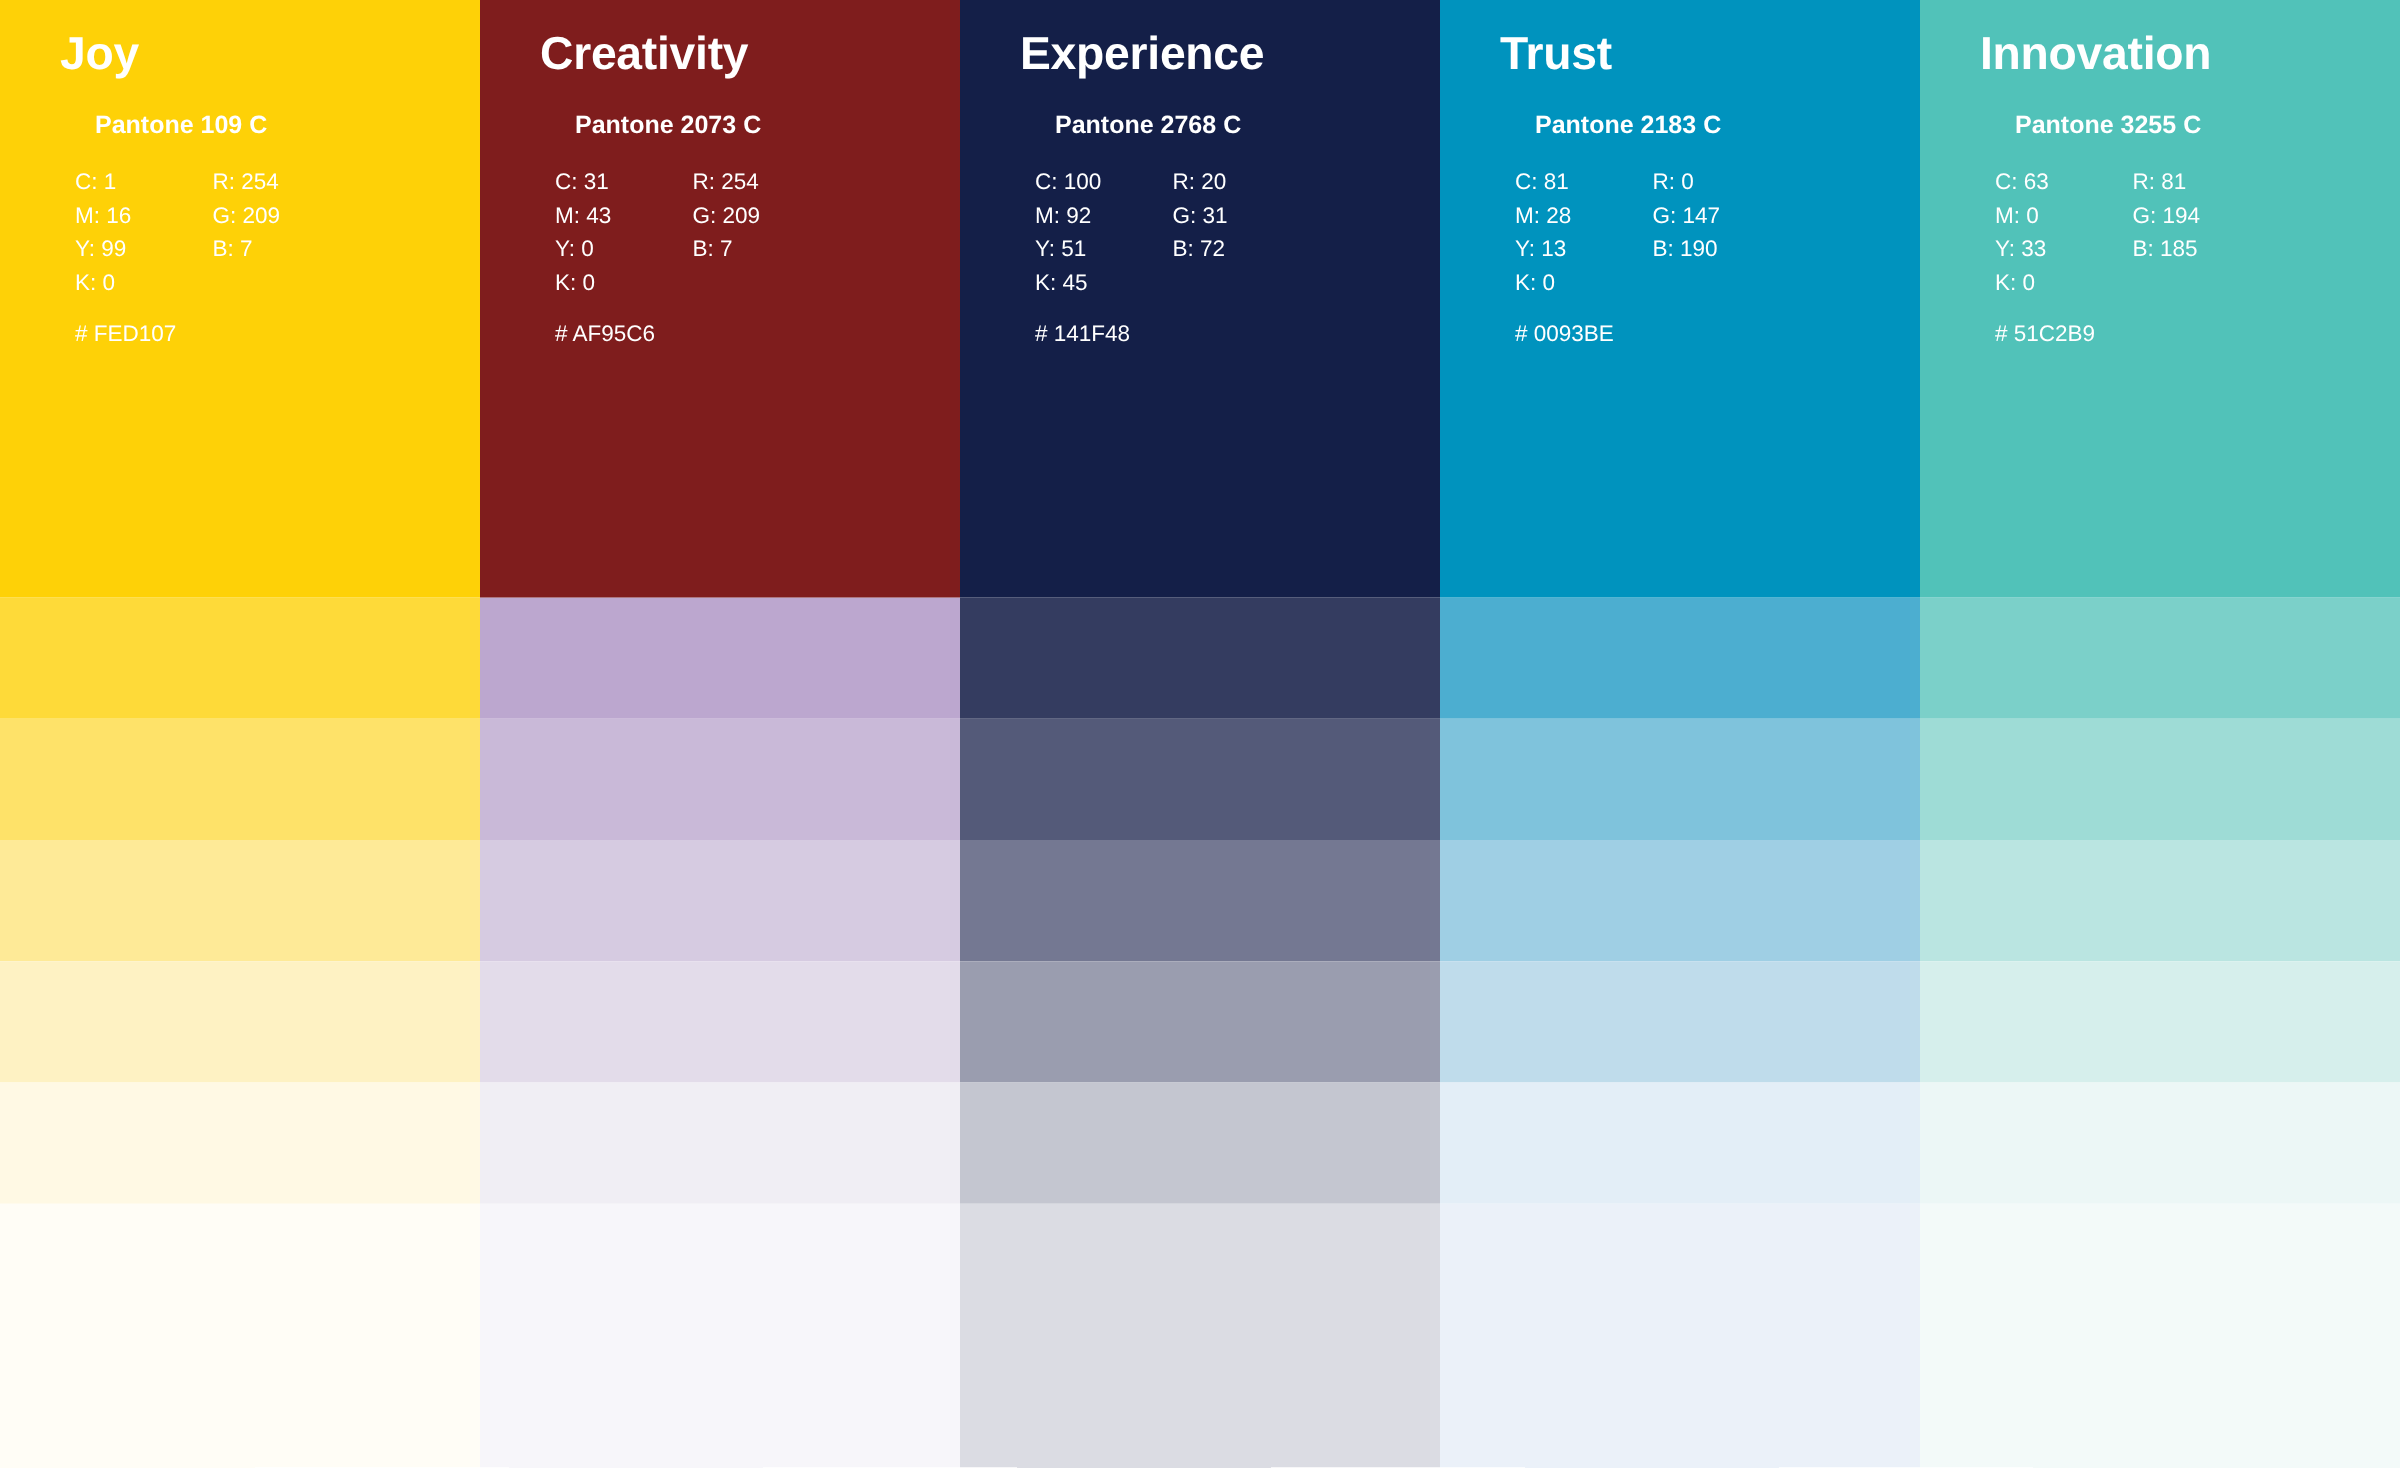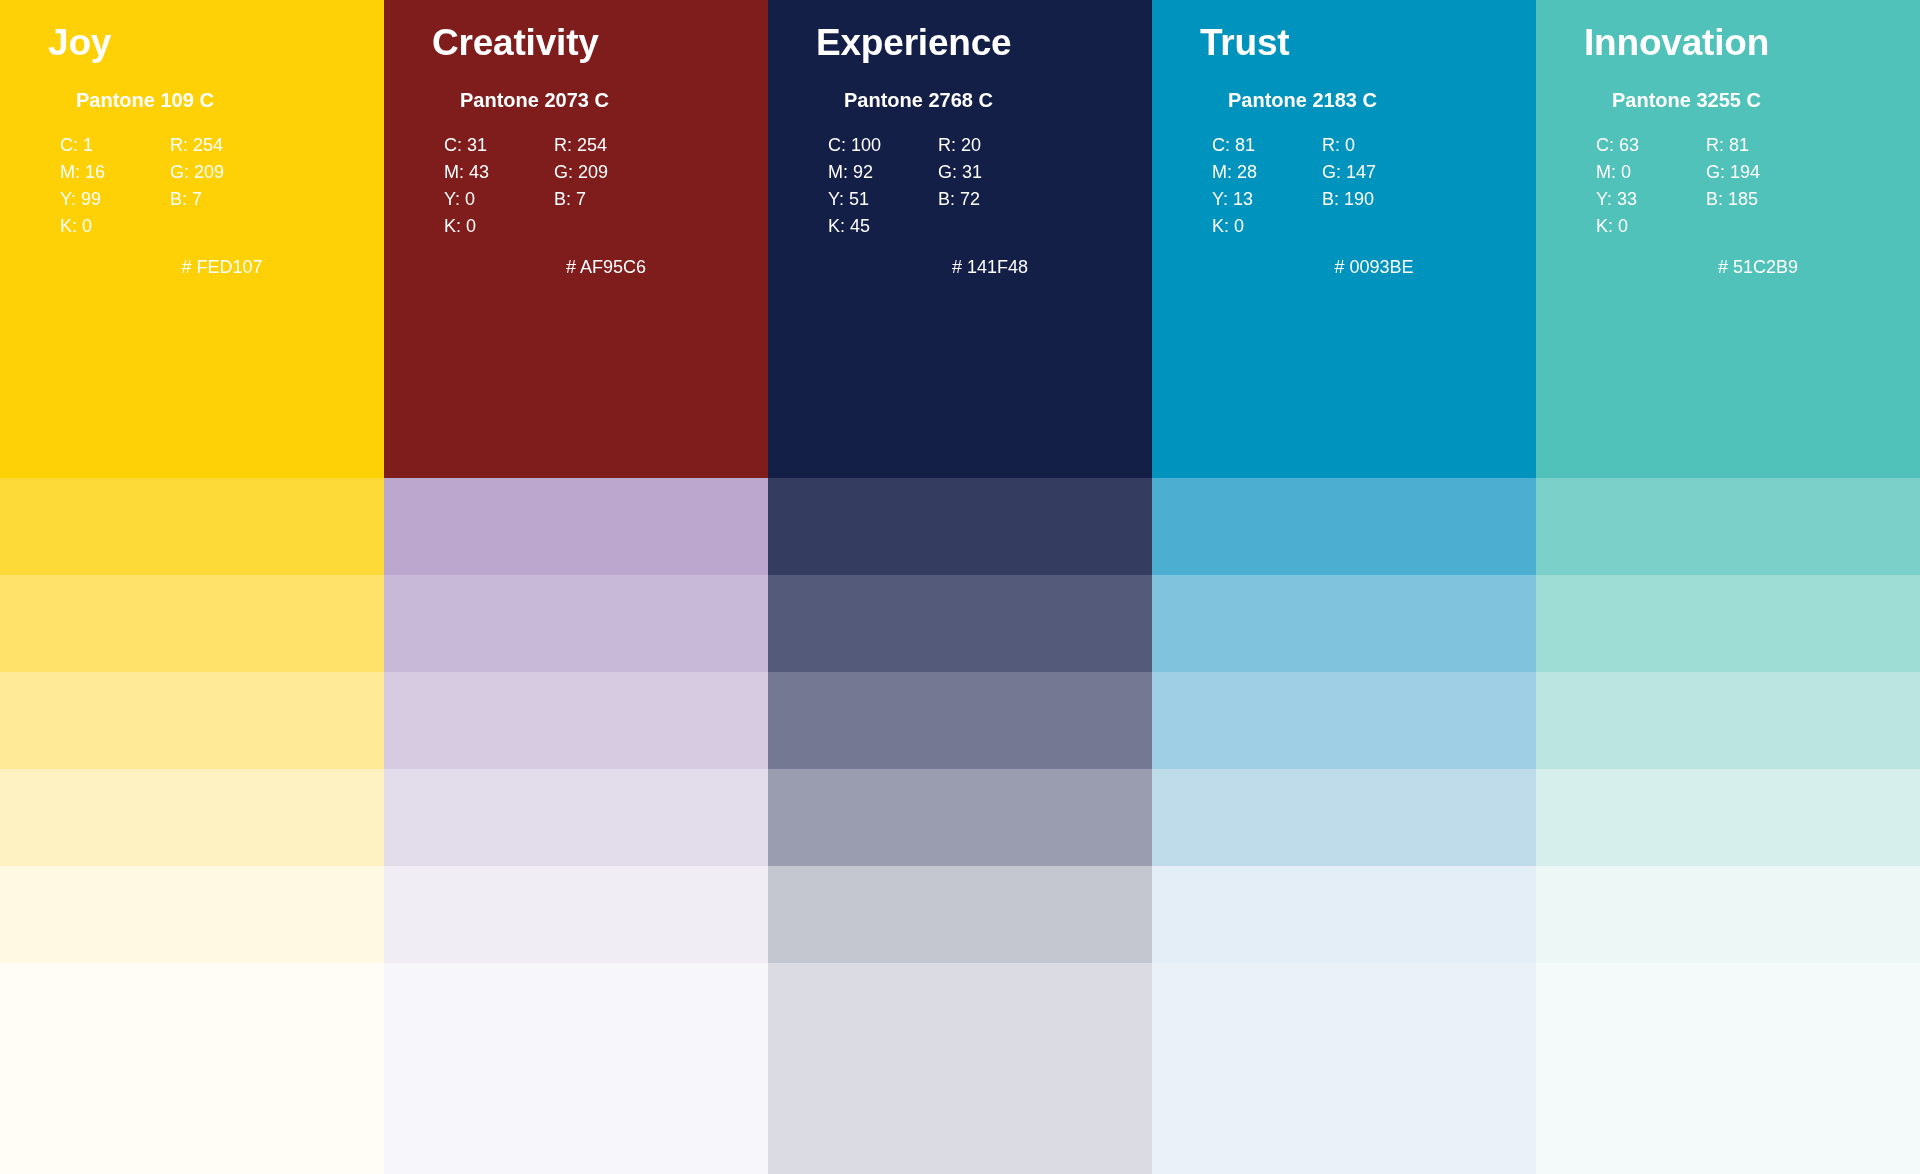--- a/index.html
+++ b/index.html
@@ -58,21 +58,20 @@
     font-size:18px;
     line-height:27px;
     white-space:nowrap;
     font-weight:normal;
   }
   .hex {
     font-size:18px;
     line-height:1.0;
     margin-left:12px;
     white-space:nowrap;
-    text-align:center;
   }
   
   .tint {
     width:100%;
     flex:0 0 auto;
   }
   .tint.t1 { height:97px; }
   .tint.t2 { height:97px; }
   .tint.t3 { height:97px; }
   .tint.t4 { height:97px; }

